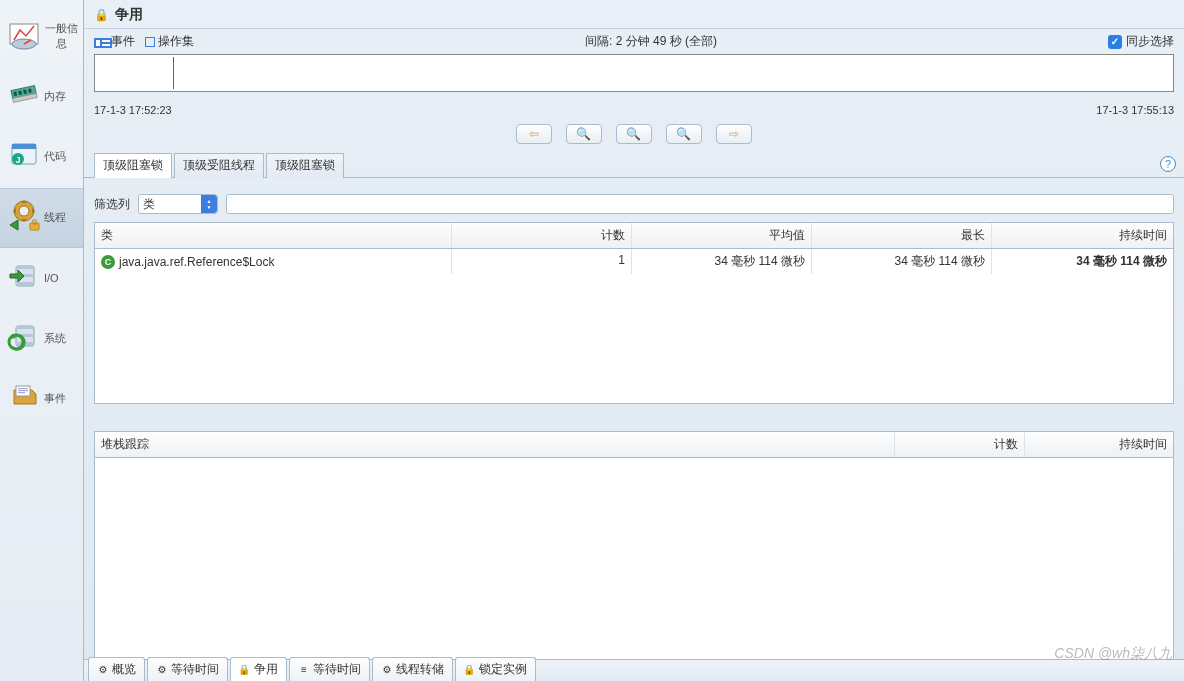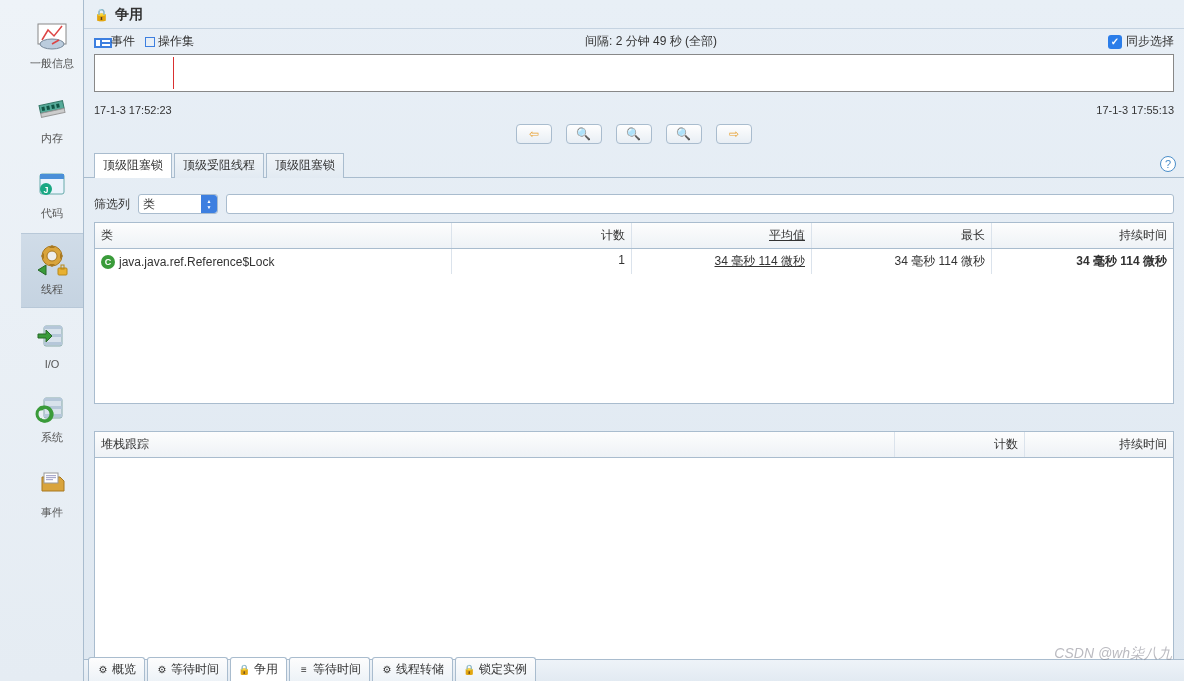--- a/index.html
+++ b/index.html
@@ -2,21 +2,21 @@
 <html><head>
   <meta charset="utf-8">
   <style>
     * { box-sizing: border-box; margin: 0; padding: 0; font-family: Arial, "Microsoft YaHei", sans-serif; }
     body { width: 1184px; height: 681px; background: #fff; font-size: 12px; color: #333; overflow: hidden; }
     
     .app { display: flex; height: 100%; }
     
     
     .sidebar { width: 84px; background: linear-gradient(#eef3f8, #e5ecf3); border-right: 1px solid #a9bcce; display: flex; flex-direction: column; padding-top: 8px; }
-    .side-item { display: flex; flex-direction: column; align-items: center; padding: 8px 4px 10px; cursor: pointer; margin-bottom: 2px; margin-left: 21px; }
+    .side-item { display: flex; flex-direction: row; align-items: center; padding: 8px 4px 10px; cursor: pointer; margin-bottom: 2px; }
     .side-item.selected { background: linear-gradient(#d0dce8, #c5d3e1); border-top: 1px solid #b8c8d8; border-bottom: 1px solid #b8c8d8; }
     .side-icon { width: 40px; height: 36px; display: flex; align-items: center; justify-content: center; margin-bottom: 4px; position: relative; }
     .side-label { font-size: 11px; color: #555; text-align: center; }
     
     
     .main { flex: 1; display: flex; flex-direction: column; background: linear-gradient(#e8eff6, #dfe8f1); position: relative; }
     
     
     .header { padding: 6px 10px 4px; display: flex; align-items: center; gap: 6px; border-bottom: 1px solid #c5d3e1; }
     .header-title { font-size: 14px; font-weight: bold; color: #333; }
@@ -57,21 +57,21 @@
     .filter-select-btn::after { content: "▼"; font-size: 5px; color: #fff; line-height: 6px; }
     .filter-input { flex: 1; height: 20px; border: 1px solid #a9bcce; border-radius: 3px; background: #fff; }
     
     
     .table-wrap { margin: 2px 10px 4px; border: 1px solid #a9bcce; background: #fff; height: 182px; overflow: hidden; }
     .table-head { display: flex; background: linear-gradient(#fdfdfd,#eef2f6); border-bottom: 1px solid #a9bcce; }
     .th, .td { padding: 4px 6px; font-size: 12px; border-right: 1px solid #dbe3ec; }
     .th { font-weight: normal; color: #333; }
     .col-class { flex: 0 0 357px; text-align: left; }
     .col-count { flex: 0 0 180px; text-align: right; }
-    .col-avg   { flex: 0 0 180px; text-align: right; text-decoration: underline; }
+    .col-avg   { flex: 0 0 180px; text-align: right; }
     .col-max   { flex: 0 0 180px; text-align: right; }
     .col-dur   { flex: 1; text-align: right; border-right: none; }
     .table-body { }
     .tr { display: flex; }
     .tr .td.col-class { display: flex; align-items: center; gap: 4px; }
     .class-icon { width: 14px; height: 14px; border-radius: 50%; background: #3a9b3a; display: flex; align-items: center; justify-content: center; color: #fff; font-size: 9px; font-weight: bold; }
     .td.col-dur { font-weight: bold; }
     
     
     .stack-wrap { margin: 23px 10px 4px; border: 1px solid #a9bcce; background: #fff; flex: 1; min-height: 220px; }

